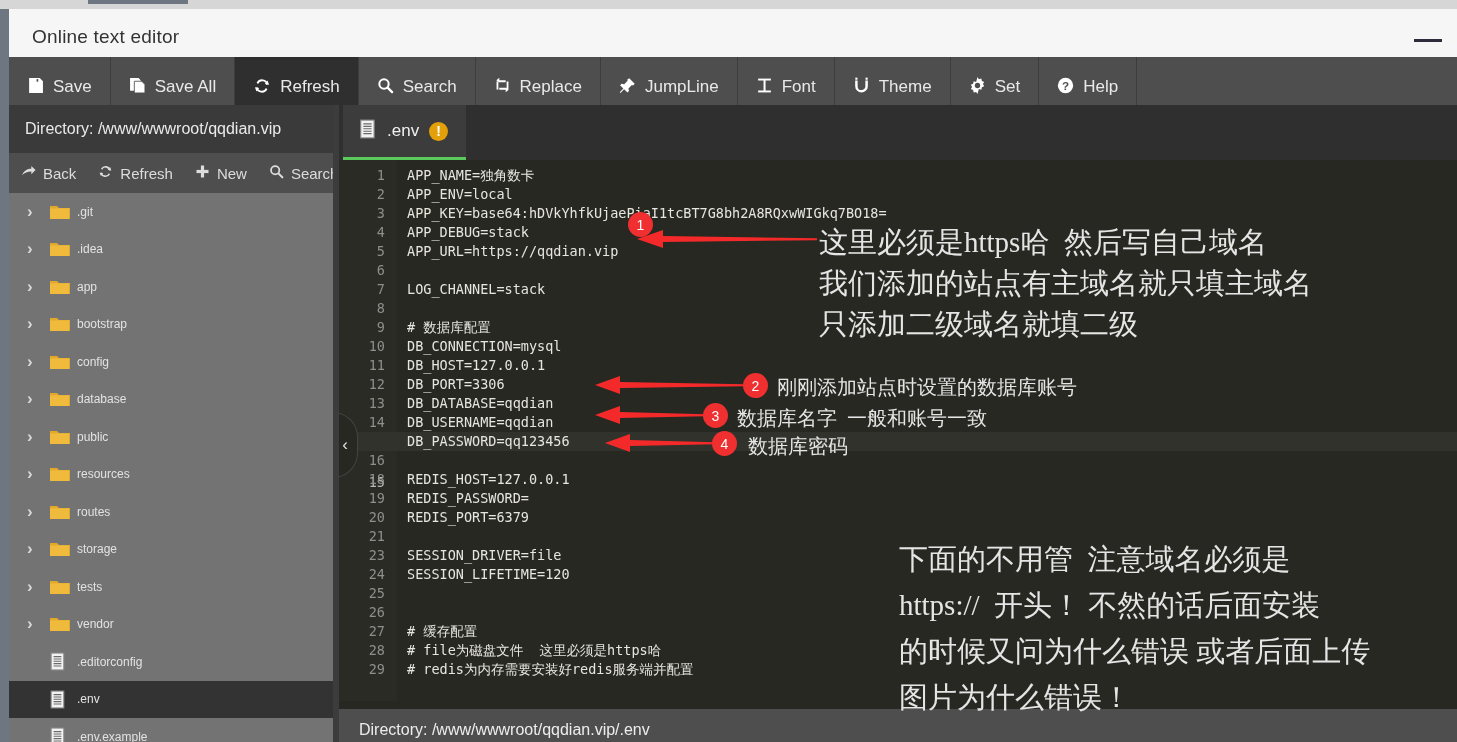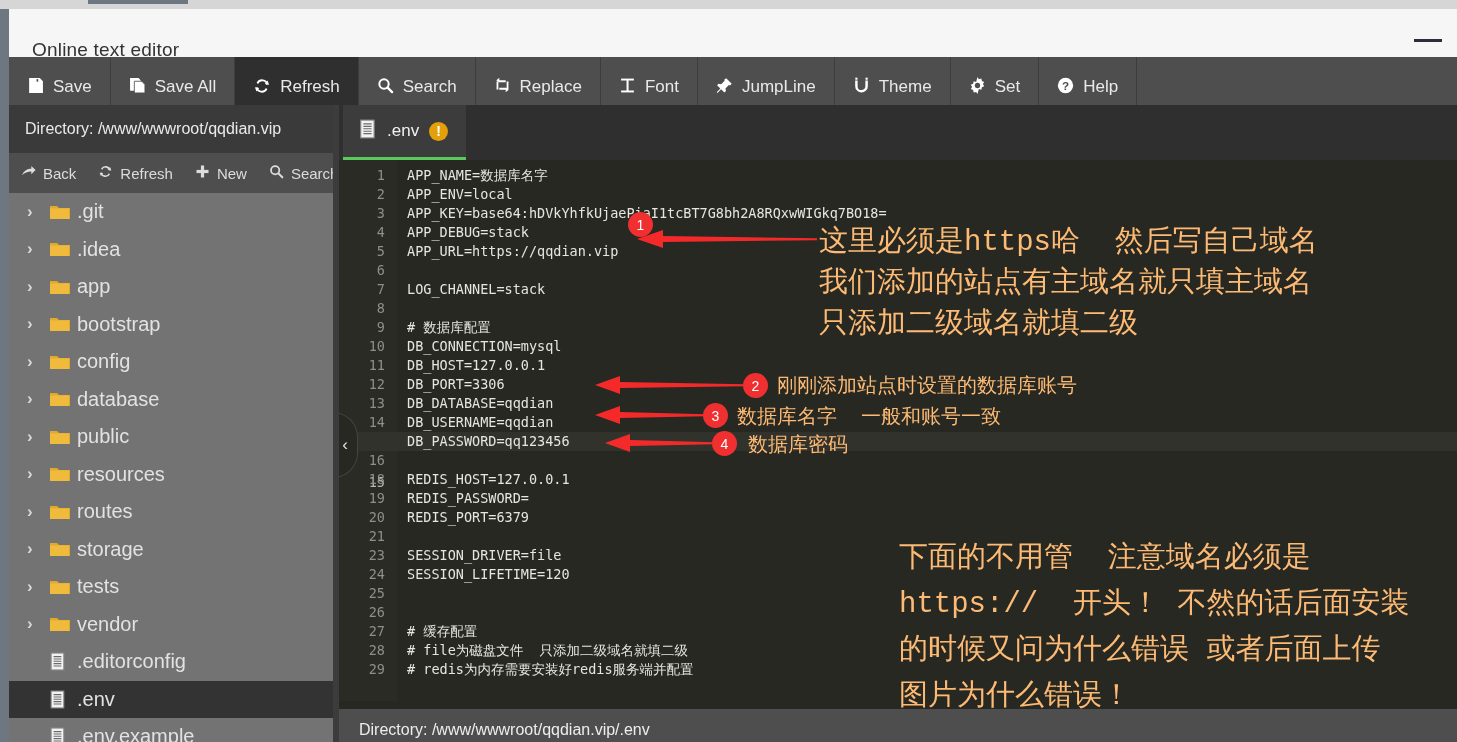--- a/index.html
+++ b/index.html
@@ -14,21 +14,21 @@
   
   .desktop-left{position:absolute;left:0;top:0;width:9px;height:742px;background:#6e7681;}
   .desktop-top{position:absolute;left:0;top:0;width:1457px;height:9px;background:#d6d6d6;}
   .desktop-topdark{position:absolute;left:88px;top:0;width:100px;height:4px;background:#6e7681;}
 
   
   .window{position:absolute;left:9px;top:9px;width:1448px;height:733px;background:#2d2d2d;}
 
   
   .titlebar{position:absolute;left:0;top:0;width:1448px;height:48px;background:#f6f6f6;}
-  .title-text{position:absolute;left:23px;top:17px;height:48px;line-height:48px;
+  .title-text{position:absolute;left:23px;top:4px;height:48px;line-height:48px;
     font-size:19px;color:#333;letter-spacing:.2px;}
   .min-btn{position:absolute;right:6px;top:0;width:46px;height:48px;cursor:pointer;}
   .min-btn i{position:absolute;left:9px;top:30px;width:28px;height:3px;background:#2c2c3c;display:block;}
 
   
   .toolbar{position:absolute;left:0;top:48px;width:1448px;height:60px;background:#4e4e4e;
     display:flex;align-items:stretch;}
   .tb-item{display:flex;align-items:center;gap:9px;padding:0 18px;color:#e9e9e9;font-size:17px;
     border-right:1px solid #3d3d3d;cursor:pointer;white-space:nowrap;}
   .tb-item.active{background:#2f2f2f;}
@@ -42,21 +42,21 @@
   .filebar{position:absolute;left:0;top:48px;width:330px;height:40px;background:#4e4e4e;
     display:flex;align-items:center;}
   .fb-item{display:flex;align-items:center;gap:7px;color:#dcdcdc;font-size:15px;padding:0 10px 0 12px;cursor:pointer;}
 
   .tree{position:absolute;left:0;top:88px;width:330px;height:549px;overflow:hidden;}
   .tree-row{height:37.5px;display:flex;align-items:center;padding-left:18px;cursor:pointer;position:relative;}
   .tree-row.sel{background:#333333;}
   .chev{width:22px;color:#d8d8d8;font-size:17px;font-weight:bold;flex:0 0 22px;}
   .chev.empty{visibility:hidden;}
   .ficon{width:28px;flex:0 0 28px;display:flex;align-items:center;}
-  .tname{font-size:20px;color:#e2e2e2;}
+  .tname{font-size:12px;color:#e2e2e2;}
   .tree-row.sel .tname{color:#e3b341;}
   .tree-row.file .tname{color:#e2e2e2;}
 
   .pane-divider{position:absolute;left:324px;top:96px;width:6px;height:637px;background:#3c3c3c;}
 
   
   .editor{position:absolute;left:330px;top:96px;width:1118px;height:637px;background:#272822;}
   .tabstrip{position:absolute;left:0;top:0;width:1118px;height:55px;background:#2f2f2f;}
   .tab{position:absolute;left:4px;top:0;height:55px;background:#3c3c3c;display:flex;align-items:center;
     padding:0 18px 0 16px;gap:10px;cursor:pointer;border-bottom:3px solid #5ac85a;box-sizing:border-box;}
@@ -78,21 +78,21 @@
   
   .collapse{position:absolute;left:-6px;top:252px;width:24px;height:64px;background:#272822;
     border-top-right-radius:26px;border-bottom-right-radius:26px;border:1px solid #444;border-left:none;
     display:flex;align-items:center;justify-content:center;color:#e0e0e0;font-size:17px;cursor:pointer;}
 
   
   .statusbar{position:absolute;left:330px;top:700px;width:1118px;height:42px;background:#4e4e4e;}
   .statusbar span{position:absolute;left:20px;top:0;height:42px;line-height:42px;font-size:16px;color:#ededed;}
 
   
-  .anno{position:absolute;color:#fdba74;font-family:Liberation Mono, monospace;pointer-events:none;}
+  .anno{position:absolute;color:#e5e5e5;font-family:Liberation Serif, serif;pointer-events:none;}
   .anno-big{font-size:29px;line-height:41px;white-space:pre;}
   .anno-med{font-size:20px;line-height:26px;white-space:pre;}
   .badge{position:absolute;width:25px;height:25px;border-radius:50%;background:#f03030;color:#fff;
     display:flex;align-items:center;justify-content:center;font-size:14px;
     font-family:"Liberation Sans",sans-serif;}
   .arrow{position:absolute;pointer-events:none;}
 </style>
 </head>
 <body>
 
@@ -155,34 +155,34 @@
               <path fill="#fff" d="M13 12H5v-2h5.5L13 12zM13.8 12L11 14.4V9.6z"></path>
               <rect x="2.4" y="4.2" width="1.7" height="7.6" fill="#fff"></rect>
               <rect x="11.9" y="4.2" width="1.7" height="7.6" fill="#fff"></rect>
             </svg>
         </span>
         <span>Replace</span>
       </div>
       <div class="tb-item">
         <span class="gl">
           <svg width="17" height="17" viewBox="0 0 16 16">
+              <path fill="#fff" d="M9.6 1.2l5.2 5.2-1.6 1.6-1.1-.4-3.2 3.2.5 2.4-1.5 1.5-3.1-3.1-3.4 3.4-.7-.7 3.4-3.4L1 7.8l1.5-1.5 2.4.5 3.2-3.2-.4-1.1z"></path>
+            </svg>
+        </span>
+        <span>JumpLine</span>
+      </div>
+      <div class="tb-item">
+        <span class="gl">
+          <svg width="17" height="17" viewBox="0 0 16 16">
               <rect x="2" y="1.5" width="12" height="1.8" fill="#fff"></rect>
               <rect x="2" y="12.7" width="12" height="1.8" fill="#fff"></rect>
               <rect x="7.1" y="2.6" width="1.9" height="10.6" fill="#fff"></rect>
             </svg>
         </span>
         <span>Font</span>
-      </div>
-      <div class="tb-item">
-        <span class="gl">
-          <svg width="17" height="17" viewBox="0 0 16 16">
-              <path fill="#fff" d="M9.6 1.2l5.2 5.2-1.6 1.6-1.1-.4-3.2 3.2.5 2.4-1.5 1.5-3.1-3.1-3.4 3.4-.7-.7 3.4-3.4L1 7.8l1.5-1.5 2.4.5 3.2-3.2-.4-1.1z"></path>
-            </svg>
-        </span>
-        <span>JumpLine</span>
       </div>
       <div class="tb-item">
         <span class="gl">
           <svg width="17" height="17" viewBox="0 0 16 16">
               <rect x="2.2" y="0.6" width="2" height="2" fill="#fff"></rect>
               <rect x="11.8" y="0.6" width="2" height="2" fill="#fff"></rect>
               <path d="M3.2 3.4v5.2a4.8 4.8 0 0 0 9.6 0V3.4" fill="none" stroke="#fff" stroke-width="2.3"></path>
             </svg>
         </span>
         <span>Theme</span>
@@ -421,21 +421,21 @@
                 </g>
               </svg>
           </span>
           <span class="tab-label">.env</span>
           <span class="warn">!</span>
         </div>
       </div>
       <div class="code">
         <div class="gutter"></div>
         <div class="code-lines" id="code-lines">
-            <div class="cl"><span class="ln">1</span><span class="ct">APP_NAME=数据库名字</span></div>
+            <div class="cl"><span class="ln">1</span><span class="ct">APP_NAME=独角数卡</span></div>
             <div class="cl"><span class="ln">2</span><span class="ct">APP_ENV=local</span></div>
             <div class="cl"><span class="ln">3</span><span class="ct">APP_KEY=base64:hDVkYhfkUjaePiaI1tcBT7G8bh2A8RQxwWIGkq7BO18=</span></div>
             <div class="cl"><span class="ln">4</span><span class="ct">APP_DEBUG=stack</span></div>
             <div class="cl"><span class="ln">5</span><span class="ct">APP_URL=https://qqdian.vip</span></div>
             <div class="cl"><span class="ln">6</span><span class="ct"></span></div>
             <div class="cl"><span class="ln">7</span><span class="ct">LOG_CHANNEL=stack</span></div>
             <div class="cl"><span class="ln">8</span><span class="ct"></span></div>
             <div class="cl"><span class="ln">9</span><span class="ct"># 数据库配置</span></div>
             <div class="cl"><span class="ln">10</span><span class="ct">DB_CONNECTION=mysql</span></div>
             <div class="cl"><span class="ln">11</span><span class="ct">DB_HOST=127.0.0.1</span></div>
@@ -446,21 +446,21 @@
             <div class="cl"><span class="ln">16</span><span class="ct"></span></div>
             <div class="cl"><span class="ln">18</span><span class="ct">REDIS_HOST=127.0.0.1</span></div>
             <div class="cl"><span class="ln">19</span><span class="ct">REDIS_PASSWORD=</span></div>
             <div class="cl"><span class="ln">20</span><span class="ct">REDIS_PORT=6379</span></div>
             <div class="cl"><span class="ln">21</span><span class="ct"></span></div>
             <div class="cl"><span class="ln">23</span><span class="ct">SESSION_DRIVER=file</span></div>
             <div class="cl"><span class="ln">24</span><span class="ct">SESSION_LIFETIME=120</span></div>
             <div class="cl"><span class="ln">25</span><span class="ct"></span></div>
             <div class="cl"><span class="ln">26</span><span class="ct"></span></div>
             <div class="cl"><span class="ln">27</span><span class="ct"># 缓存配置</span></div>
-            <div class="cl"><span class="ln">28</span><span class="ct"># file为磁盘文件  只添加二级域名就填二级</span></div>
+            <div class="cl"><span class="ln">28</span><span class="ct"># file为磁盘文件  这里必须是https哈</span></div>
             <div class="cl"><span class="ln">29</span><span class="ct"># redis为内存需要安装好redis服务端并配置</span></div>
           </div>
         <div class="collapse">‹</div>
       </div>
     </div>
 
     <div class="statusbar">
       <span>Directory: /www/wwwroot/qqdian.vip/.env</span>
     </div>
 

